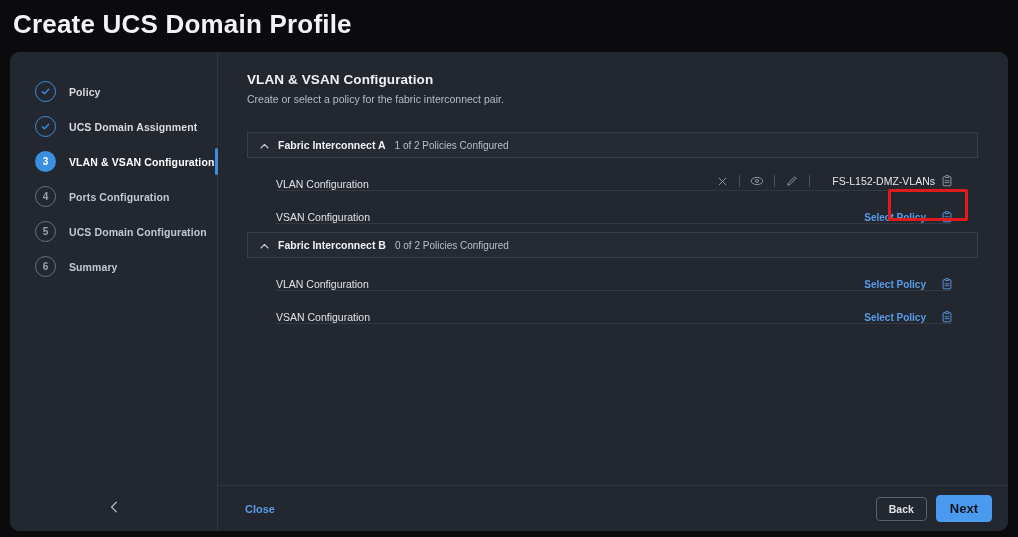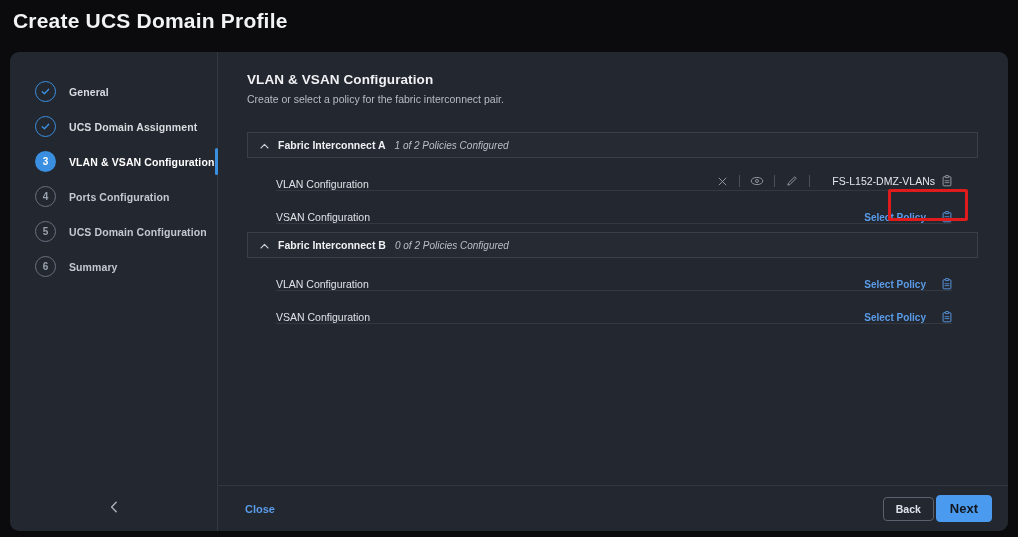--- a/index.html
+++ b/index.html
@@ -5,21 +5,21 @@
   * { box-sizing: border-box; margin: 0; padding: 0; }
   html, body {
     width: 1018px;
     height: 537px;
     background: #0b0b0d;
     font-family: "Liberation Sans", sans-serif;
     overflow: hidden;
   }
   .page-title {
     color: #f2f3f5;
-    font-size: 21px;
+    font-size: 26px;
     font-weight: bold;
     letter-spacing: 0.2px;
     padding: 9px 0 0 13px;
   }
   .wizard-card {
     position: absolute;
     left: 10px;
     top: 52px;
     width: 998px;
     height: 479px;
@@ -142,21 +142,20 @@
     transform: translateY(1px);
   }
   .acc-title {
     color: #eef0f3;
     font-size: 10.5px;
     font-weight: bold;
   }
   .acc-meta {
     color: #b9bfc8;
     font-size: 10px;
-    font-style: italic;
   }
   .rows { margin: 0 26px 0 29px; }
   .policy-row {
     height: 33px;
     display: flex;
     align-items: flex-end;
     justify-content: space-between;
     border-bottom: 1px solid #343941;
     position: relative;
   }
@@ -232,21 +231,21 @@
   }
   .close-btn {
     color: #5a9cea;
     font-size: 11px;
     font-weight: bold;
     background: none;
     border: none;
     cursor: pointer;
     padding: 4px 2px;
   }
-  .footer-right { display: flex; gap: 2px; align-items: center; }
+  .footer-right { display: flex; gap: 9px; align-items: center; }
   .btn-back {
     color: #dfe3e9;
     font-size: 10.5px;
     font-weight: bold;
     background: transparent;
     border: 1px solid #5a6270;
     border-radius: 4px;
     padding: 5px 12px;
     cursor: pointer;
   }
@@ -270,21 +269,21 @@
 
   <div class="sidebar">
     <div class="steps">
 
       <div class="step">
         <div class="step-mark done">
           <svg width="11" height="11" viewBox="0 0 12 12">
               <path d="M2.5 6.2 L4.8 8.5 L9.5 3.6" fill="none" stroke="#3a8fe0" stroke-width="1.5" stroke-linecap="round" stroke-linejoin="round"></path>
             </svg>
         </div>
-        <span class="step-label">General</span>
+        <span class="step-label">Policy</span>
       </div>
 
       <div class="step">
         <div class="step-mark done">
           <svg width="11" height="11" viewBox="0 0 12 12">
               <path d="M2.5 6.2 L4.8 8.5 L9.5 3.6" fill="none" stroke="#3a8fe0" stroke-width="1.5" stroke-linecap="round" stroke-linejoin="round"></path>
             </svg>
         </div>
         <span class="step-label">UCS Domain Assignment</span>
       </div>

